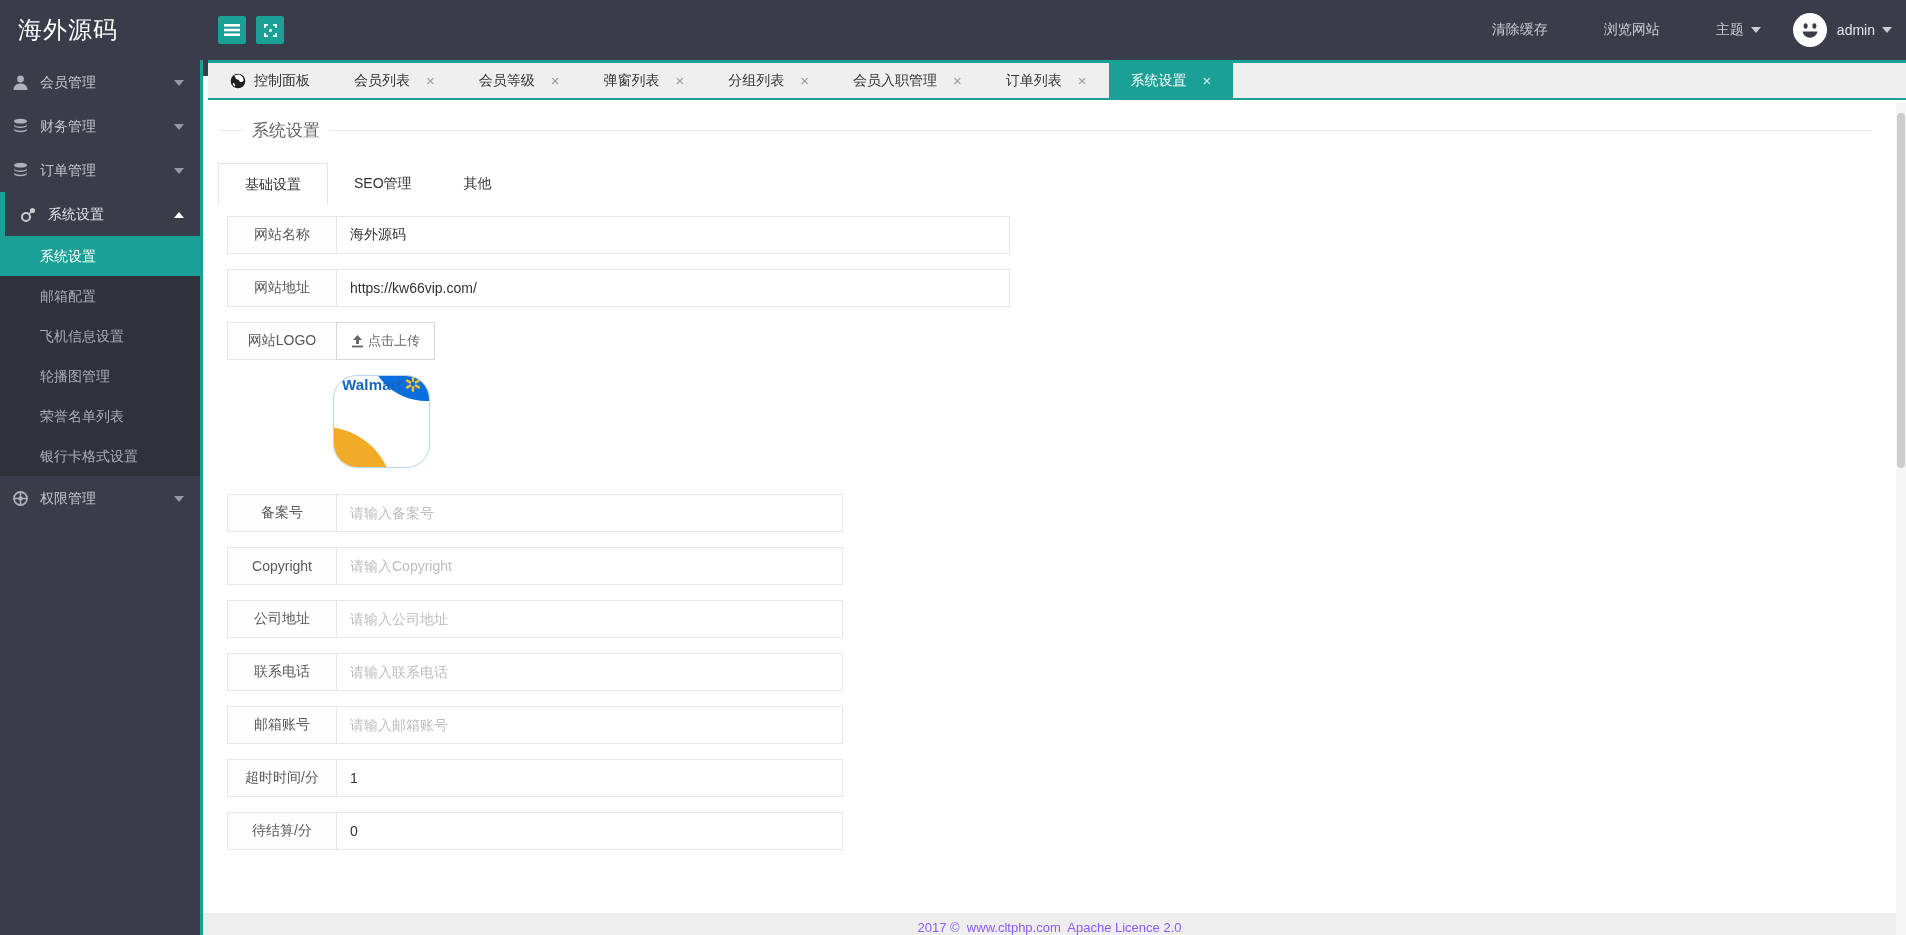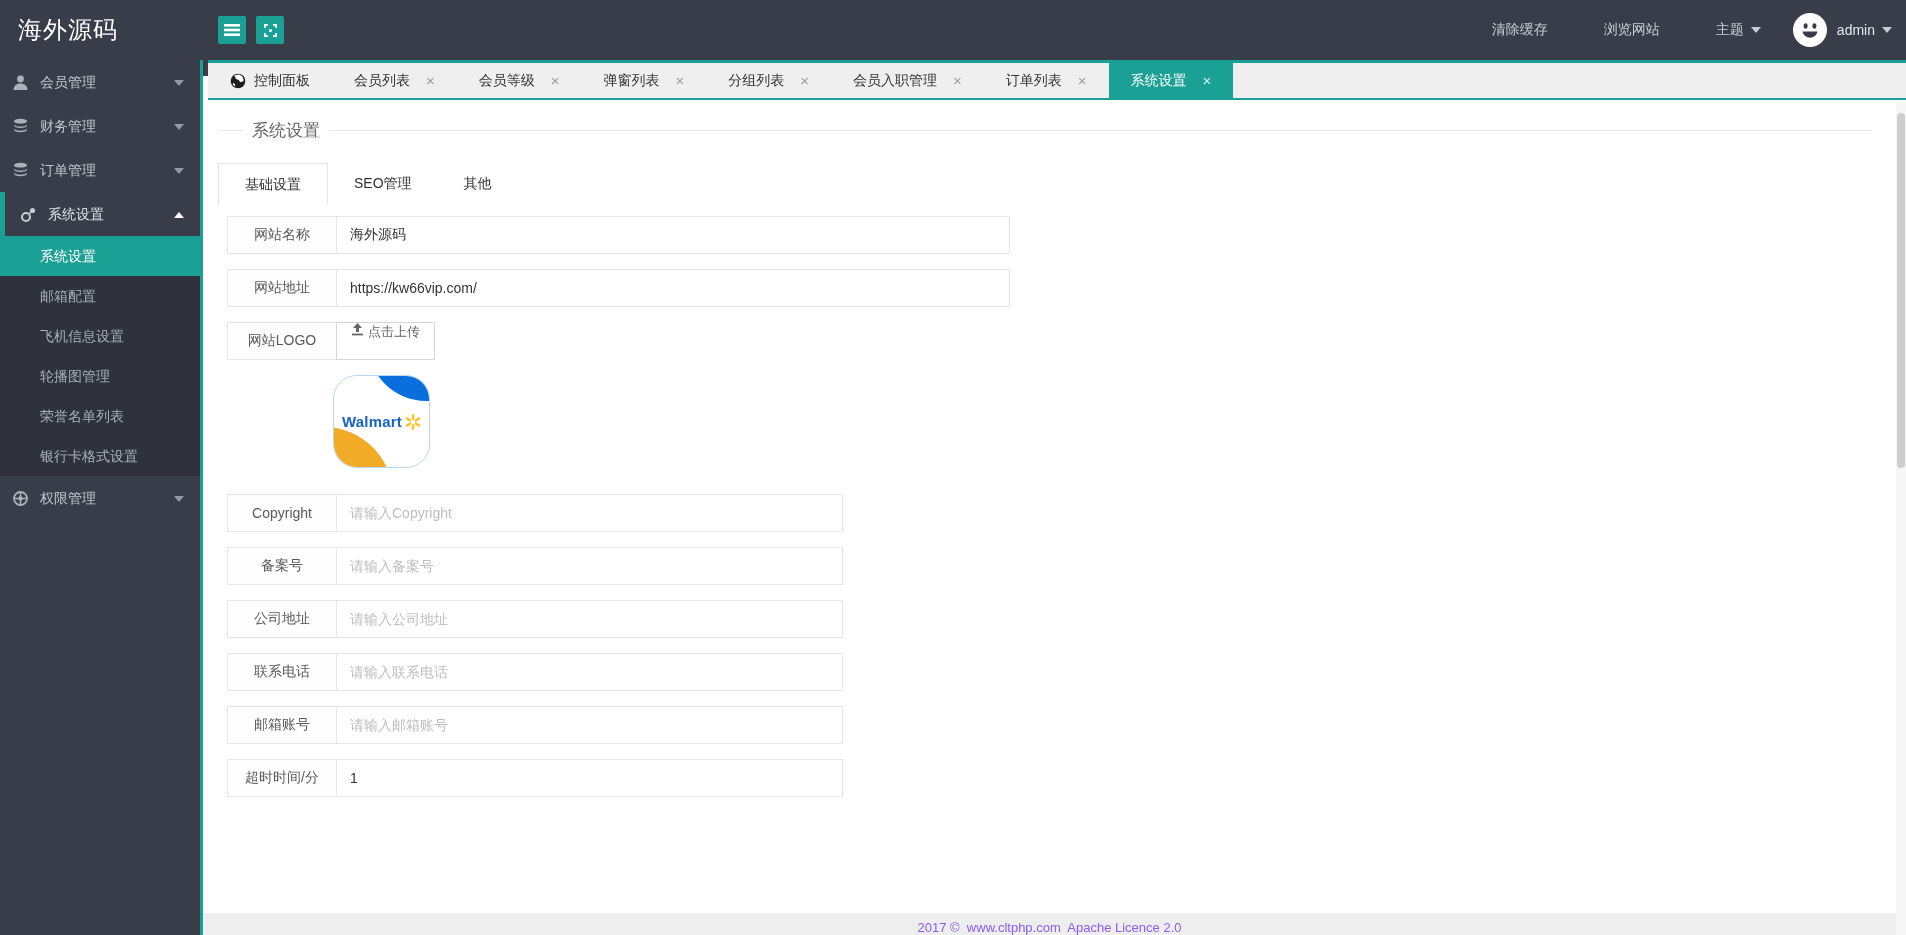--- a/index.html
+++ b/index.html
@@ -71,31 +71,31 @@
   .flabel { width:110px; border:1px solid #e6e6e6; background:#fefefe; color:#595959;
     font-size:14px; display:flex; align-items:center; justify-content:center;
     white-space:nowrap; overflow:hidden; }
   .finput { height:38px; border:1px solid #e6e6e6; margin-left:-1px; padding:0 13px;
     font-size:14px; color:#333; outline:none; background:#fff;
     font-family:"Liberation Sans","DejaVu Sans",sans-serif; }
   .finput::placeholder { color:#bdbdbd; }
   .w-wide { width:674px; }
   .w-norm { width:507px; }
   .upload-btn { height:38px; margin-left:-1px; border:1px solid #d6d6d6; background:#fff;
-    color:#666; font-size:13px; padding:0 14px; display:flex; align-items:flex-start; gap:4px;
+    color:#666; font-size:13px; padding:0 14px; display:flex; align-items:center; gap:4px;
     cursor:pointer; font-family:"Liberation Sans","DejaVu Sans",sans-serif; }
 
   .logo-card { position:relative; width:97px; height:93px; margin:12px 0 26px 106px;
     border:1px solid #b9d6f6; border-radius:24px; overflow:hidden; background:#fff; }
   .blob-blue { position:absolute; left:34px; top:-91px; width:116px; height:116px;
     border-radius:50%; background:#0A6EDD; }
   .blob-yellow { position:absolute; left:-79px; top:51px; width:138px; height:138px;
     border-radius:50%; background:#F2AB27; }
   .logo-center { position:absolute; left:0; top:0; right:0; bottom:0; display:flex;
-    align-items:center; justify-content:center; gap:3px; }
+    justify-content:center; gap:3px; }
   .walmart-word { color:#1565C0; font-weight:bold; font-size:15px; letter-spacing:.2px; }
 
   
   .footer { position:absolute; left:203px; right:10px; bottom:0; height:22px;
     background:#eeeeee; color:#8b5cf6; font-size:13px; text-align:center;
     line-height:30px; white-space:pre; }
   .scrollbar { position:absolute; right:0; top:103px; bottom:0; width:10px; background:#f6f6f6; }
   .scroll-thumb { position:absolute; left:1px; top:10px; width:8px; height:355px;
     background:#cdcdcd; border-radius:4px; }
 </style>
@@ -296,49 +296,53 @@
             <line x1="2.6" y1="5.75" x2="6.5" y2="8"></line>
             <line x1="13.5" y1="12" x2="17.4" y2="14.25"></line>
             <line x1="2.6" y1="14.25" x2="6.5" y2="12"></line>
             <line x1="13.5" y1="8" x2="17.4" y2="5.75"></line>
           </g>
         </svg>
       </div>
     </div>
 
     <div class="frow">
+      <div class="flabel">备案号</div>
+      <input class="finput w-norm" type="text" placeholder="请输入备案号" style="">
+    </div>
+
+    <div class="frow">
       <div class="flabel">Copyright</div>
       <input class="finput w-norm" type="text" placeholder="请输入Copyright" style="">
     </div>
 
     <div class="frow">
-      <div class="flabel">备案号</div>
-      <input class="finput w-norm" type="text" placeholder="请输入备案号" style="">
-    </div>
-
-    <div class="frow">
       <div class="flabel">公司地址</div>
       <input class="finput w-norm" type="text" placeholder="请输入公司地址" style="">
     </div>
 
     <div class="frow">
       <div class="flabel">联系电话</div>
       <input class="finput w-norm" type="text" placeholder="请输入联系电话" style="">
     </div>
 
     <div class="frow">
       <div class="flabel">邮箱账号</div>
       <input class="finput w-norm" type="text" placeholder="请输入邮箱账号" style="">
     </div>
 
     <div class="frow">
       <div class="flabel">超时时间/分</div>
       <input class="finput w-norm" type="text" value="1" style="">
     </div>
 
+    <div class="frow">
+      <div class="flabel">待结算/分</div>
+      <input class="finput w-norm" type="text" value="0" style="">
+    </div>
 
 
   </div>
 </main>
 
 <footer class="footer">2017 ©  www.cltphp.com  Apache Licence 2.0</footer>
 
 <div class="scrollbar">
   <div class="scroll-thumb"></div>
 </div>

